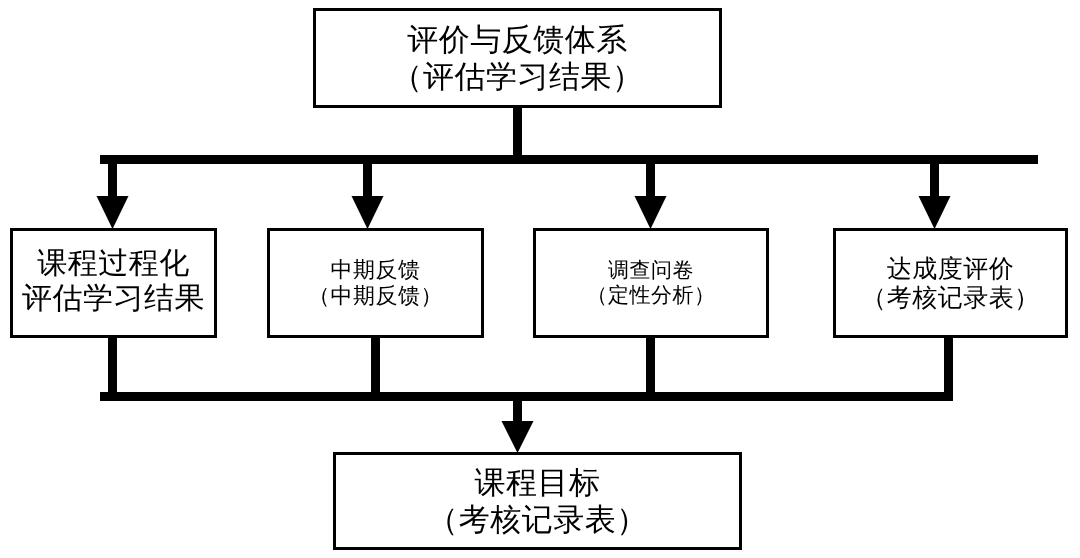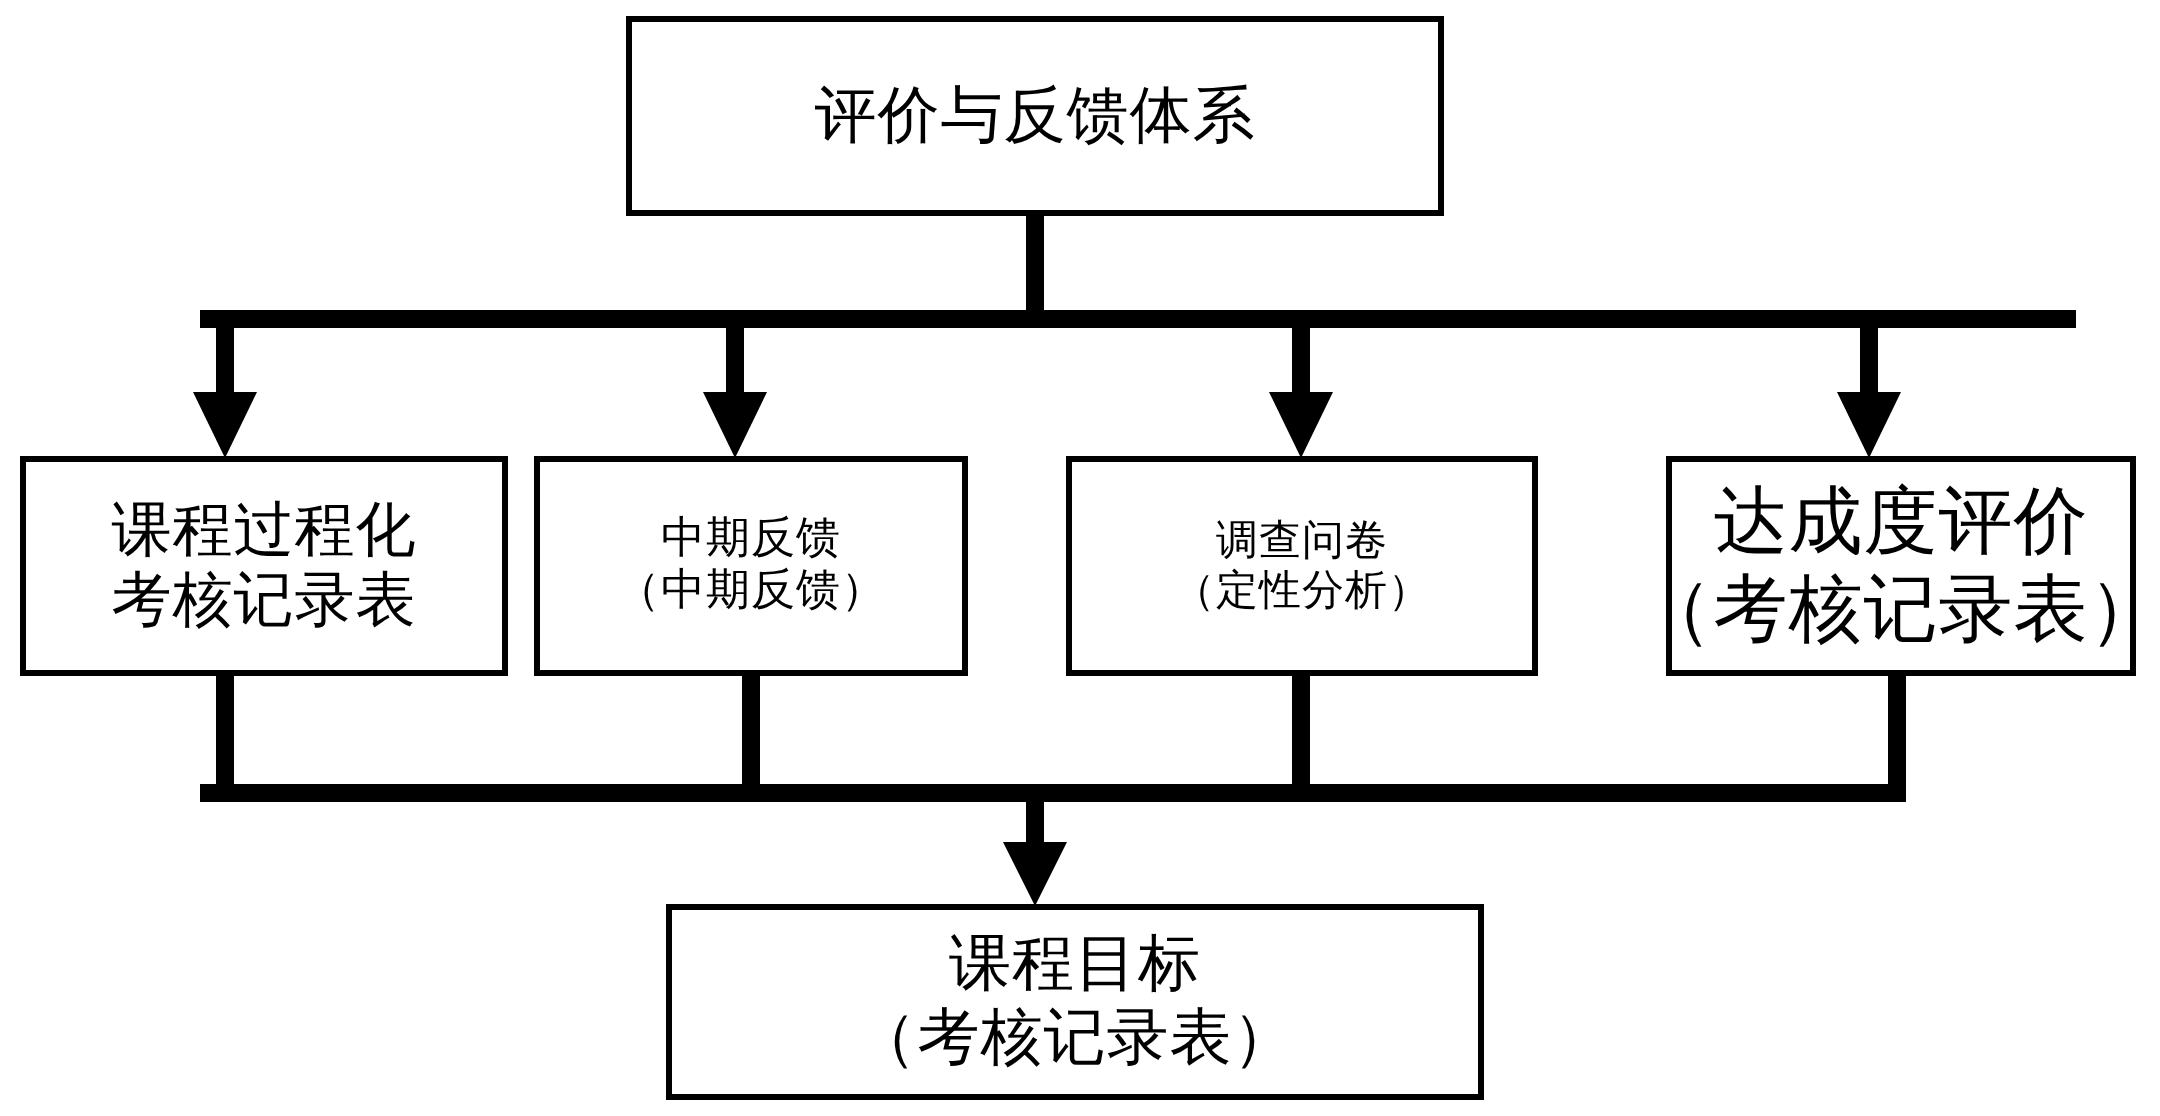--- a/index.html
+++ b/index.html
@@ -49,44 +49,45 @@
     left: 313px;
     top: 8px;
     width: 409px;
     height: 100px;
     font-size: 31px;
   }
   
   #node-record {
     left: 10px;
     top: 228px;
-    width: 244px;
+    width: 207px;
     height: 110px;
     font-size: 30px;
+    font-family: Liberation Mono, monospace;
   }
   #node-midterm {
     left: 267px;
     top: 228px;
     width: 217px;
     height: 110px;
     font-size: 22px;
   }
   #node-survey {
     left: 533px;
     top: 228px;
     width: 236px;
     height: 110px;
     font-size: 21px;
   }
   #node-attainment {
     left: 833px;
     top: 228px;
     width: 235px;
     height: 110px;
-    font-size: 37px;
+    font-size: 25px;
   }
   
   #node-goal {
     left: 333px;
     top: 452px;
     width: 409px;
     height: 98px;
     font-size: 31px;
   }
 </style>
@@ -126,25 +127,26 @@
     <rect x="100" y="392" width="853" height="9" fill="#000000"></rect>
 
     <g>
       <rect x="513" y="392" width="9" height="32" fill="#000000"></rect>
       <polygon points="501.5,421 533.5,421 517.5,453" fill="#000000"></polygon>
     </g>
   </svg>
 
   <div class="node-box" id="node-root">
     <span class="node-line">评价与反馈体系</span>
+    <span class="node-line">（评估学习结果）</span>
   </div>
 
   <div class="node-box" id="node-record">
     <span class="node-line">课程过程化</span>
-    <span class="node-line">考核记录表</span>
+    <span class="node-line">评估学习结果</span>
   </div>
 
   <div class="node-box" id="node-midterm">
     <span class="node-line">中期反馈</span>
     <span class="node-line">（中期反馈）</span>
   </div>
 
   <div class="node-box" id="node-survey">
     <span class="node-line">调查问卷</span>
     <span class="node-line">（定性分析）</span>

